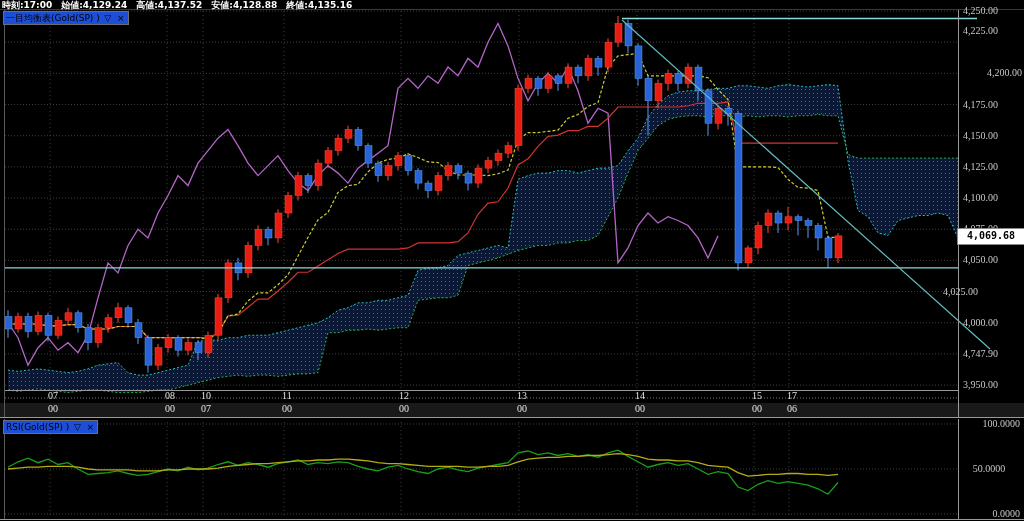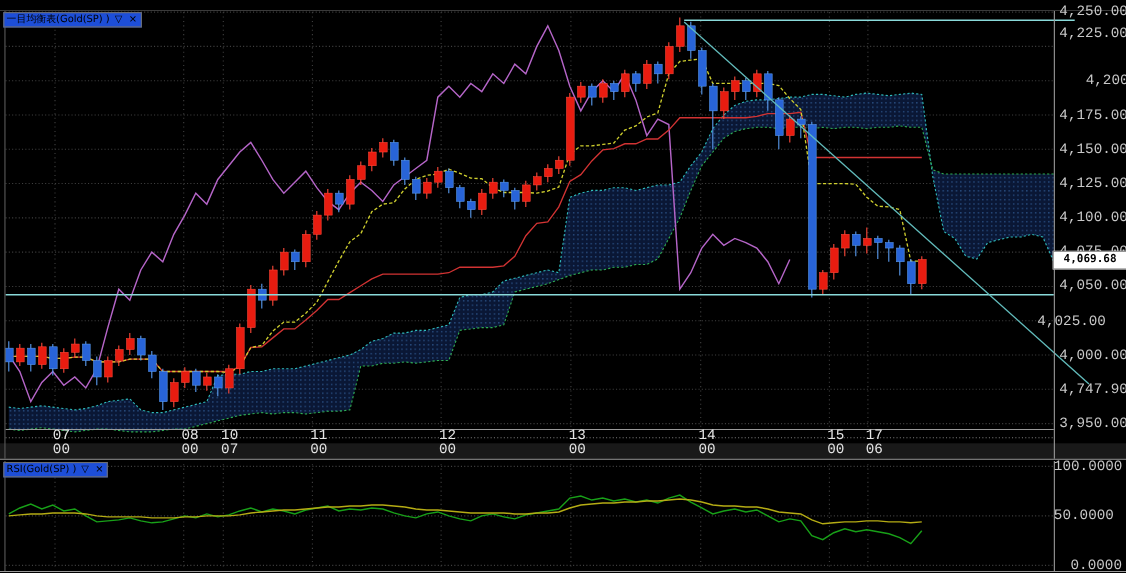--- a/index.html
+++ b/index.html
@@ -6,22 +6,22 @@
   .app{position:relative;width:1024px;height:521px;background:#000;overflow:hidden;
        font-family:"DejaVu Sans",sans-serif;}
   #chart-svg{position:absolute;left:0;top:0;z-index:1;}
   .overlay{position:absolute;left:0;top:0;width:1024px;height:521px;z-index:2;pointer-events:none;}
   .hdr{position:absolute;left:2px;top:0;height:10px;line-height:10px;color:#ffffff;
        font-size:9px;font-weight:bold;white-space:nowrap;display:flex;gap:9px;}
   .tag{position:absolute;height:12px;line-height:12px;background:#1d4ed8;color:#000;
        border:1px solid #6e6e6e;font-size:9px;display:inline-flex;align-items:center;
        padding:0 2px;gap:3px;pointer-events:auto;}
   .tag .ic{display:inline-block;width:10px;text-align:center;font-size:9px;cursor:pointer;}
-  .plabel,.rlabel,.dlabel,.tlabel{position:absolute;font-family:Liberation Mono, monospace;
-       font-size:13px;color:#c8c8c8;white-space:nowrap;line-height:10px;}
+  .plabel,.rlabel,.dlabel,.tlabel{position:absolute;font-family:Liberation Serif, serif;
+       font-size:10px;color:#c8c8c8;white-space:nowrap;line-height:10px;}
   .dlabel,.tlabel{color:#e4e4e4;}
   .badge{position:absolute;left:957px;width:66px;height:15px;background:#ffffff;color:#000;
        border:1px solid #8a8a8a;font-family:"DejaVu Sans Mono",monospace;font-size:10px;
        font-weight:bold;text-align:center;line-height:14px;z-index:3;}
 </style>
 </head>
 <body>
 
 <div class="app">
   <svg id="chart-svg" width="1024" height="521">
@@ -250,20 +250,27 @@
       <line x1="958.5" y1="419" x2="958.5" y2="519" stroke="#9a9a9a"></line>
       <line x1="5" y1="390.5" x2="958" y2="390.5" stroke="#9a9a9a"></line>
       <line x1="0" y1="417.5" x2="1024" y2="417.5" stroke="#9a9a9a"></line>
       <line x1="0" y1="519.5" x2="1024" y2="519.5" stroke="#9a9a9a"></line>
       <line x1="4.5" y1="9" x2="4.5" y2="417" stroke="#5a5a5a"></line>
       <line x1="4.5" y1="419" x2="4.5" y2="519" stroke="#5a5a5a"></line>
       <line x1="0" y1="9.5" x2="1024" y2="9.5" stroke="#3a3a3a"></line>
     </svg>
 
   <div class="overlay">
+    <div class="hdr">
+      <span>時刻:17:00</span>
+      <span>始値:4,129.24</span>
+      <span>高値:4,137.52</span>
+      <span>安値:4,128.88</span>
+      <span>終値:4,135.16</span>
+    </div>
 
     <div class="tag" style="left:3px;top:11px;">
       <span>一目均衡表(Gold(SP) )</span>
         <span class="ic">▽</span>
         <span class="ic">×</span>
     </div>
 
     <div class="tag" style="left:3px;top:420px;">
       <span>RSI(Gold(SP) )</span>
         <span class="ic">▽</span>
@@ -282,21 +289,21 @@
         <div class="plabel" style="left: 963px; top: 193.05px;">4,100.00</div>
         <div class="plabel" style="left: 963px; top: 224.225px;">4,075.00</div>
         <div class="plabel" style="left: 963px; top: 255.4px;">4,050.00</div>
         <div class="plabel" style="left: 943px; top: 286.575px;">4,025.00</div>
         <div class="plabel" style="left: 963px; top: 317.75px;">4,000.00</div>
         <div class="plabel" style="left: 963px; top: 348.925px;">4,747.90</div>
         <div class="plabel" style="left: 963px; top: 380.1px;">3,950.00</div>
       </div>
     <div id="rsi-axis">
         <div class="rlabel" style="left: 958px; width: 62px; text-align: right; top: 419px;">100.0000</div>
-        <div class="rlabel" style="left: 958px; width: 62px; text-align: left; top: 464px;">50.0000</div>
+        <div class="rlabel" style="left: 958px; width: 62px; text-align: center; top: 464px;">50.0000</div>
         <div class="rlabel" style="left: 958px; width: 62px; text-align: right; top: 509px;">0.0000</div>
       </div>
     <div id="x-axis">
         <div class="dlabel" style="left: 48px; top: 391px;">07</div>
         <div class="tlabel" style="left: 48px; top: 404px;">00</div>
         <div class="dlabel" style="left: 165px; top: 391px;">08</div>
         <div class="tlabel" style="left: 165px; top: 404px;">00</div>
         <div class="dlabel" style="left: 201px; top: 391px;">10</div>
         <div class="tlabel" style="left: 201px; top: 404px;">07</div>
         <div class="dlabel" style="left: 282px; top: 391px;">11</div>

